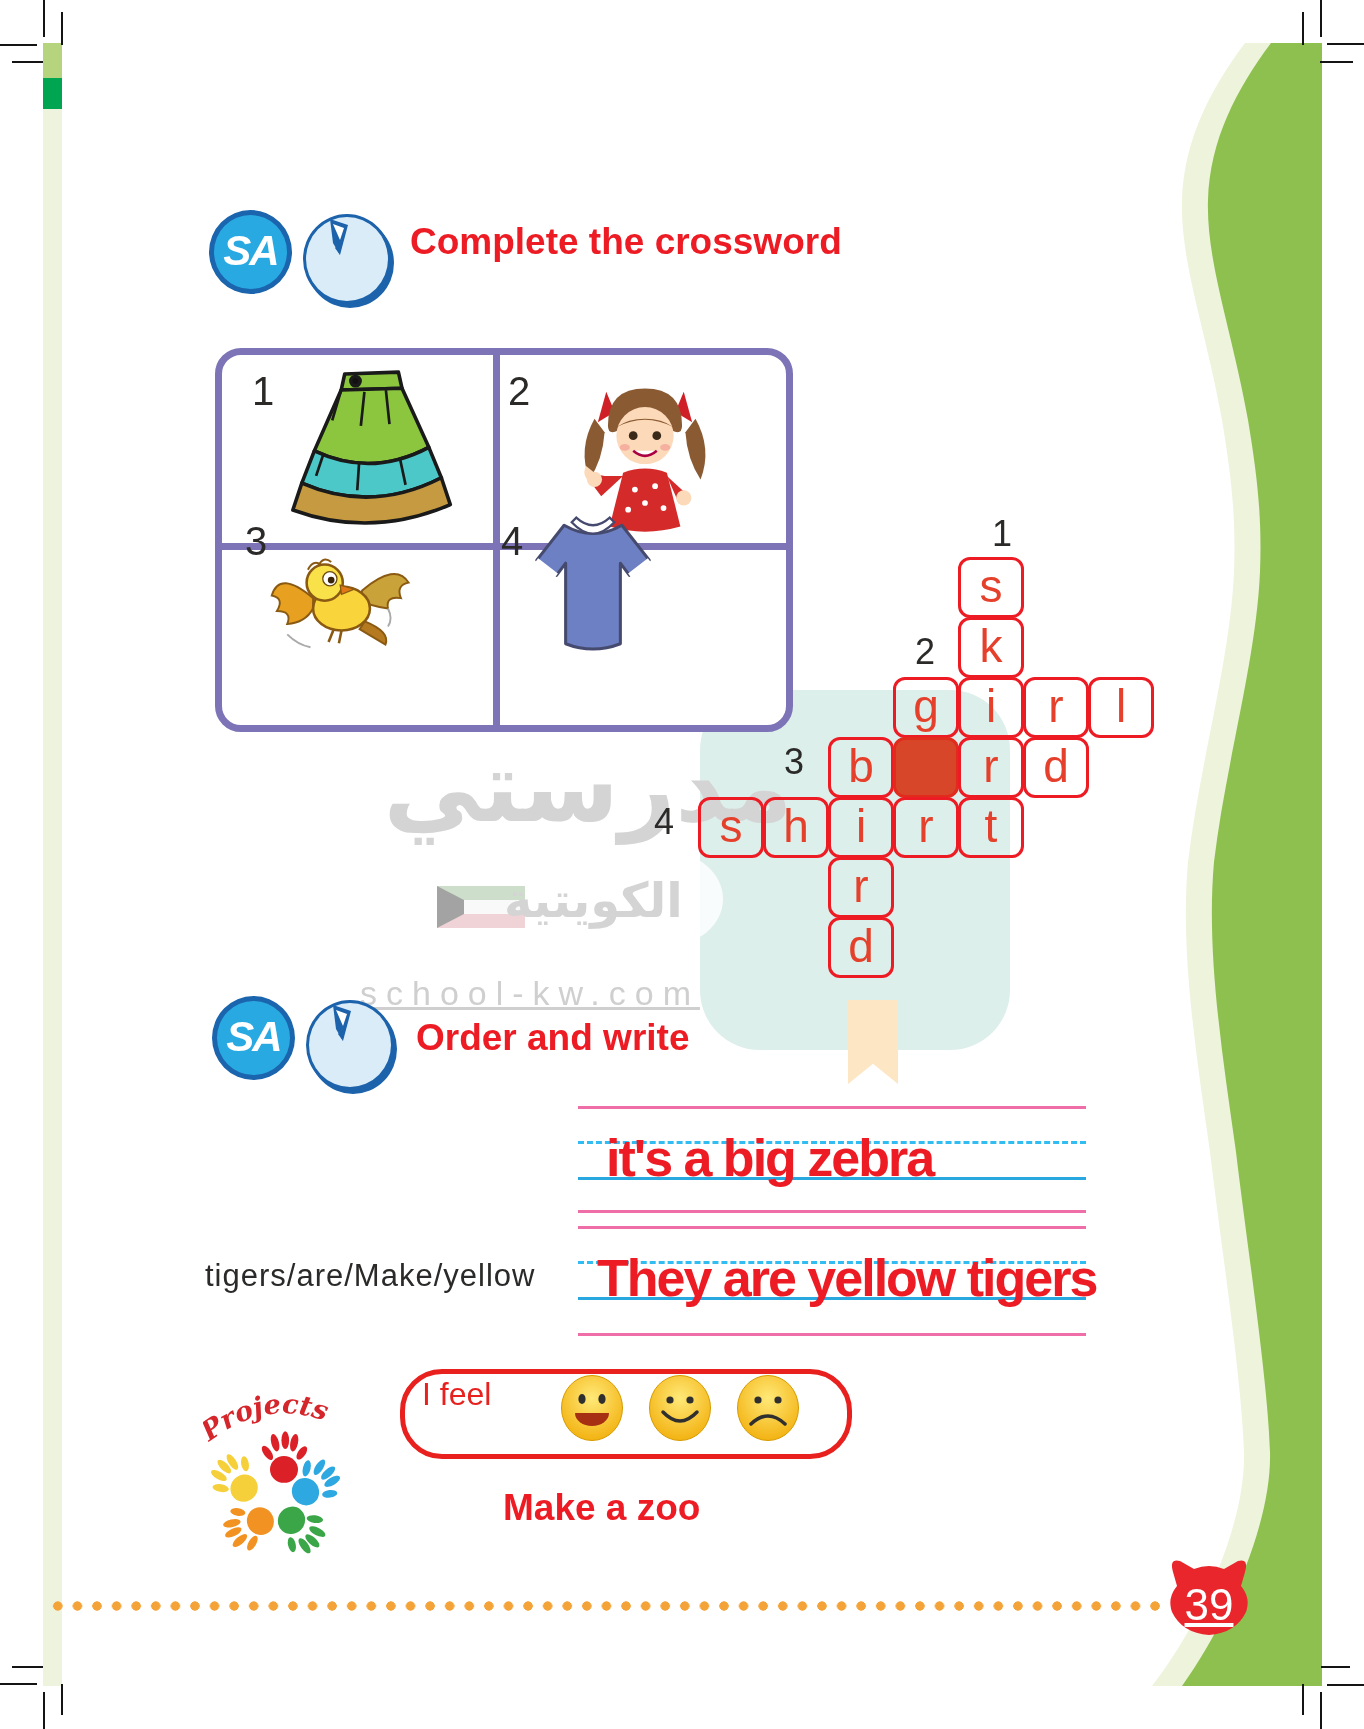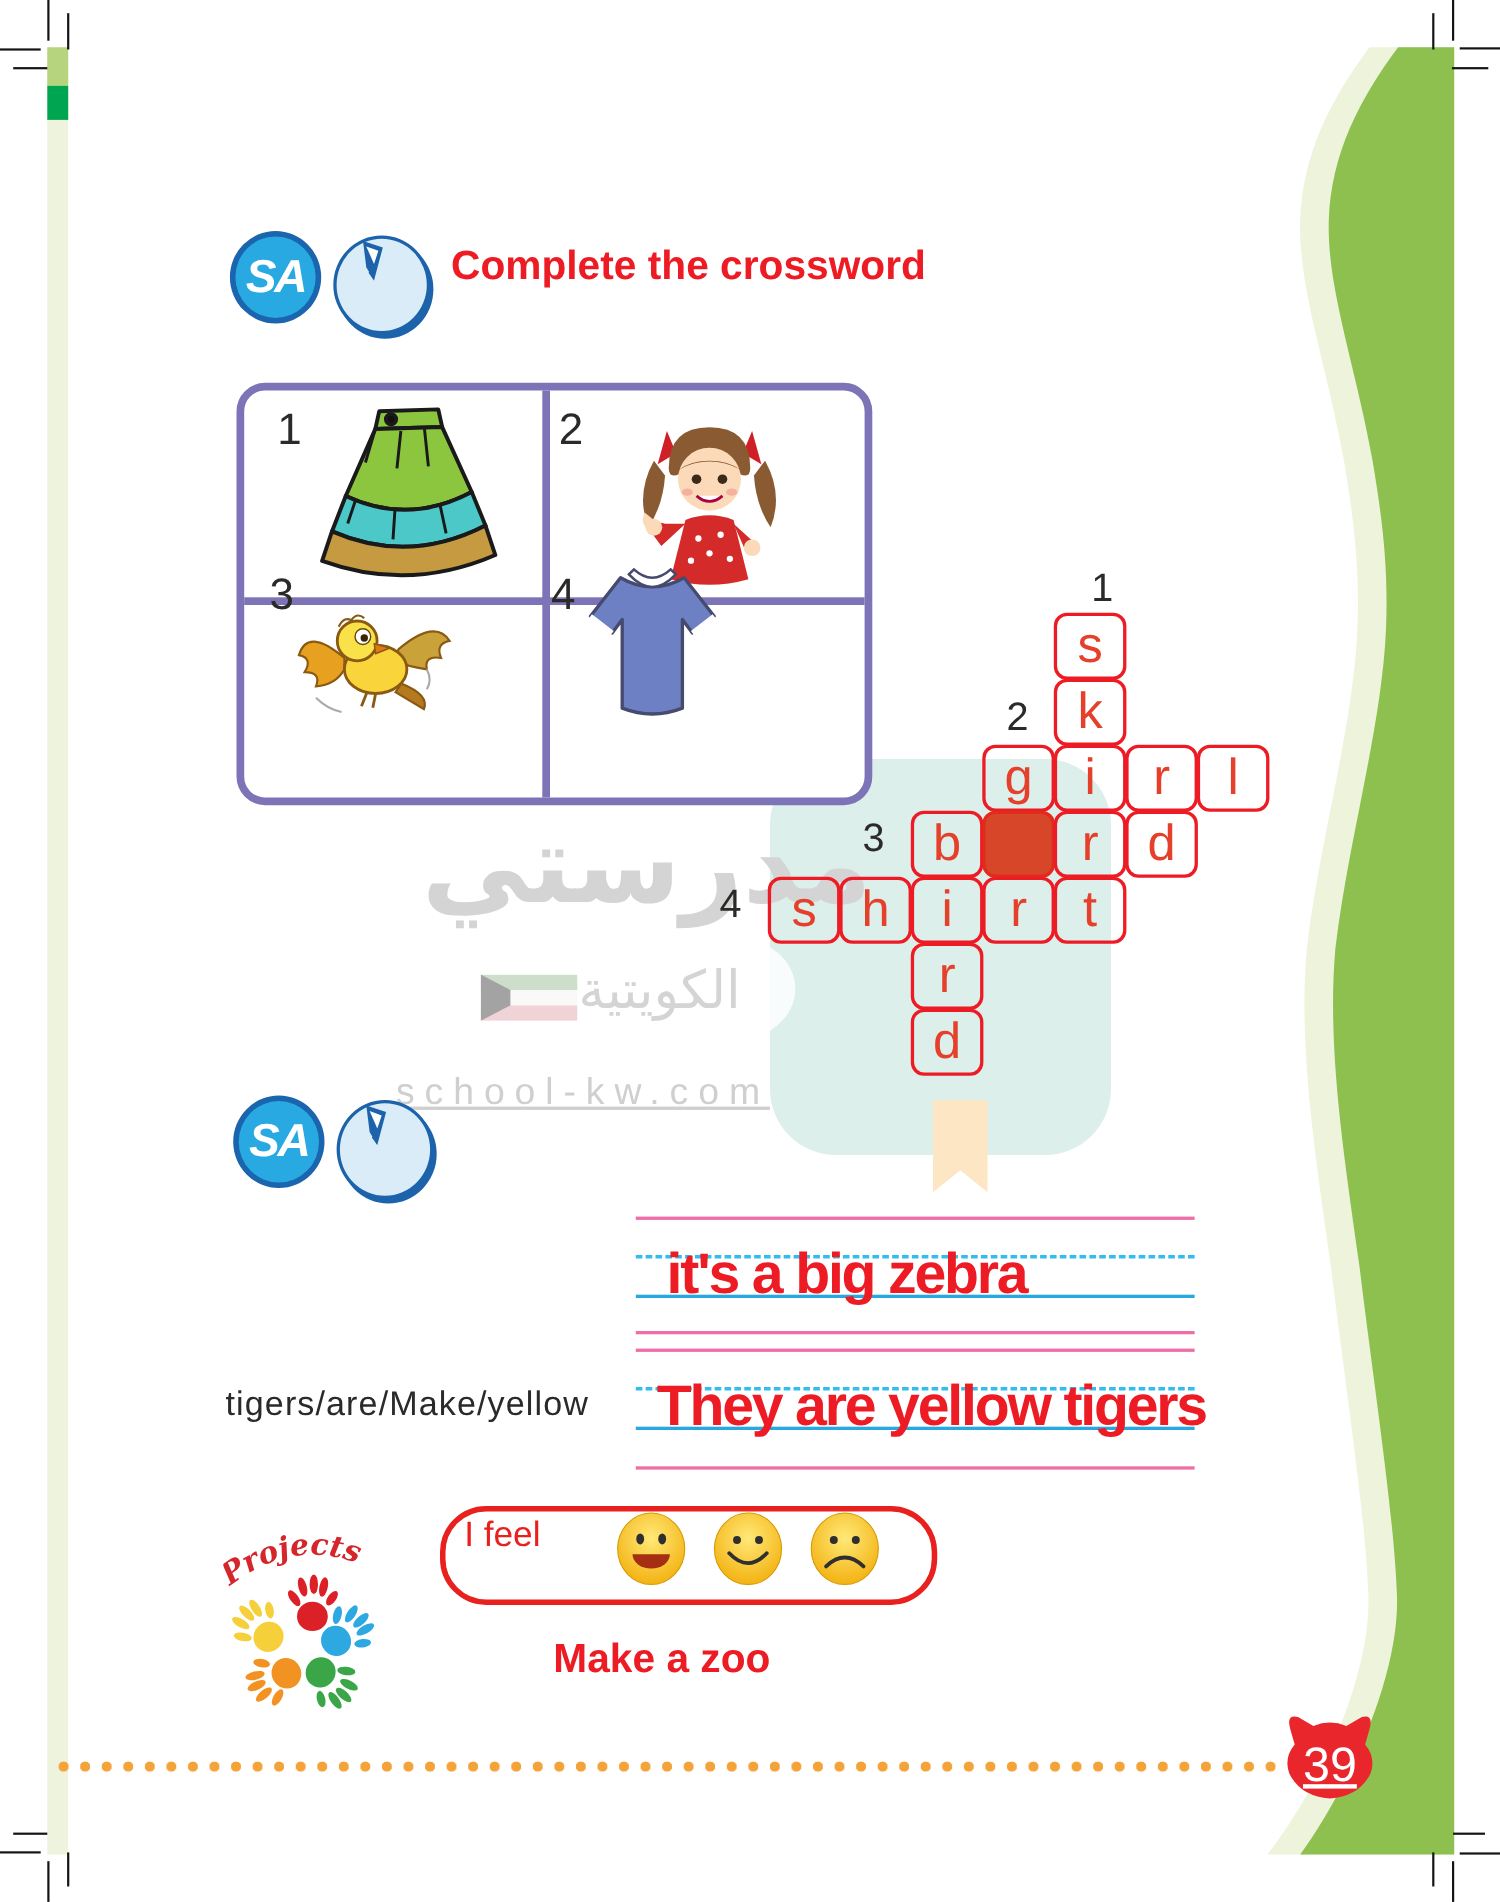--- a/index.html
+++ b/index.html
@@ -32,22 +32,22 @@
 
   
   .wm-teal{position:absolute;left:700px;top:690px;width:310px;height:360px;
     border-radius:60px;background:#dcefeb;}
   .wm-circle{position:absolute;left:611px;top:852px;width:112px;height:94px;border-radius:50%;
     background:rgba(255,255,255,0.82);}
   .wm-ribbon{position:absolute;left:848px;top:1000px;width:50px;height:84px;background:#fce6c4;
     clip-path:polygon(0 0,100% 0,100% 100%,50% 76%,0 100%);}
   .wm-ar-title{position:absolute;left:332px;top:738px;width:440px;font-family:"DejaVu Sans",sans-serif;
     font-size:98px;font-weight:bold;color:#d4d4d4;direction:rtl;text-align:center;line-height:1;margin-left:36px;}
-  .wm-ar-sub{position:absolute;left:526px;top:872px;font-family:"DejaVu Sans",sans-serif;
-    font-size:48px;font-weight:normal;color:#d4d4d4;direction:rtl;}
+  .wm-ar-sub{position:absolute;left:504px;top:872px;font-family:"DejaVu Sans",sans-serif;
+    font-size:48px;font-weight:bold;color:#d4d4d4;direction:rtl;}
   .wm-url{position:absolute;left:360px;top:974px;font-size:34px;color:#cfcfcf;letter-spacing:9px;text-decoration:underline;}
 
   
   .cw-cell{position:absolute;width:66px;height:61px;box-sizing:border-box;
     border:3px solid #ed1c24;border-radius:12px;background:transparent;
     color:#e5402b;font-size:46px;line-height:53px;text-align:center;}
   .cw-cell.filled{background:#d8462a;border-color:#e02b1d;}
   .cw-label{position:absolute;font-size:36px;color:#2b2a29;}
 
   
@@ -241,20 +241,21 @@
     </div>
 
   <div class="sa-badge" style="left:212px;top:996px;">SA</div>
   <div class="pencil-circle" style="left:306px;top:1000px;">
     <svg width="70" height="70" viewBox="0 0 70 70">
       <path d="M30,10 L48,16 L40,46 L33,34 Z" fill="#1c63ac"></path>
       <path d="M33,15 L44,19 L40,31 Z" fill="#ffffff"></path>
       <path d="M38,36 L40,46 L35,39 Z" fill="#1c63ac"></path>
     </svg>
   </div>
+  <div class="section-title" style="left:416px;top:1017px;">Order and write</div>
 
   <div class="wline ln-pink" style="top:1106px;"></div>
   <div class="wline ln-dash" style="top:1141px;"></div>
   <div class="wline ln-cyan" style="top:1177px;"></div>
   <div class="wline ln-pink" style="top:1210px;"></div>
   <div class="answer" style="left:606px;top:1128px;">it's a big zebra</div>
 
   <div class="prompt" style="left:205px;top:1258px;">tigers/are/Make/yellow</div>
   <div class="wline ln-pink" style="top:1226px;"></div>
   <div class="wline ln-dash" style="top:1261px;"></div>

